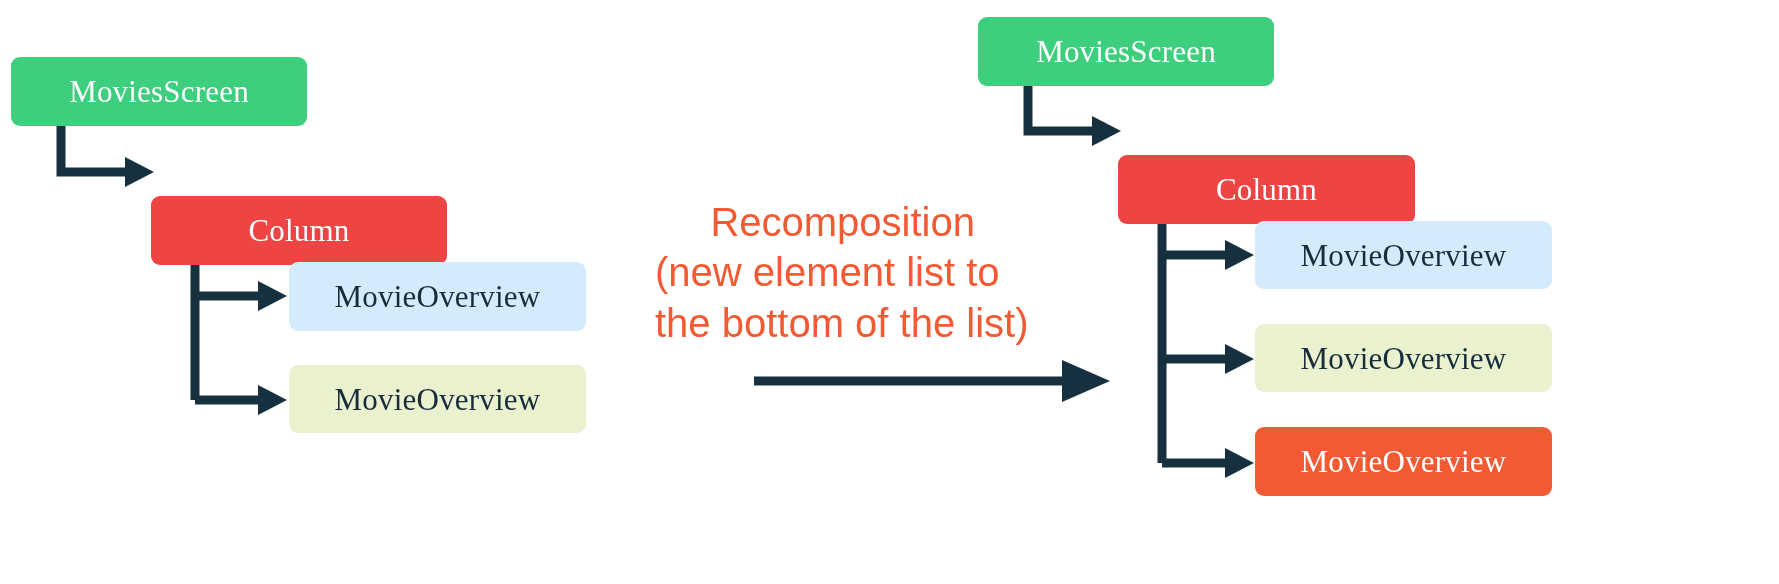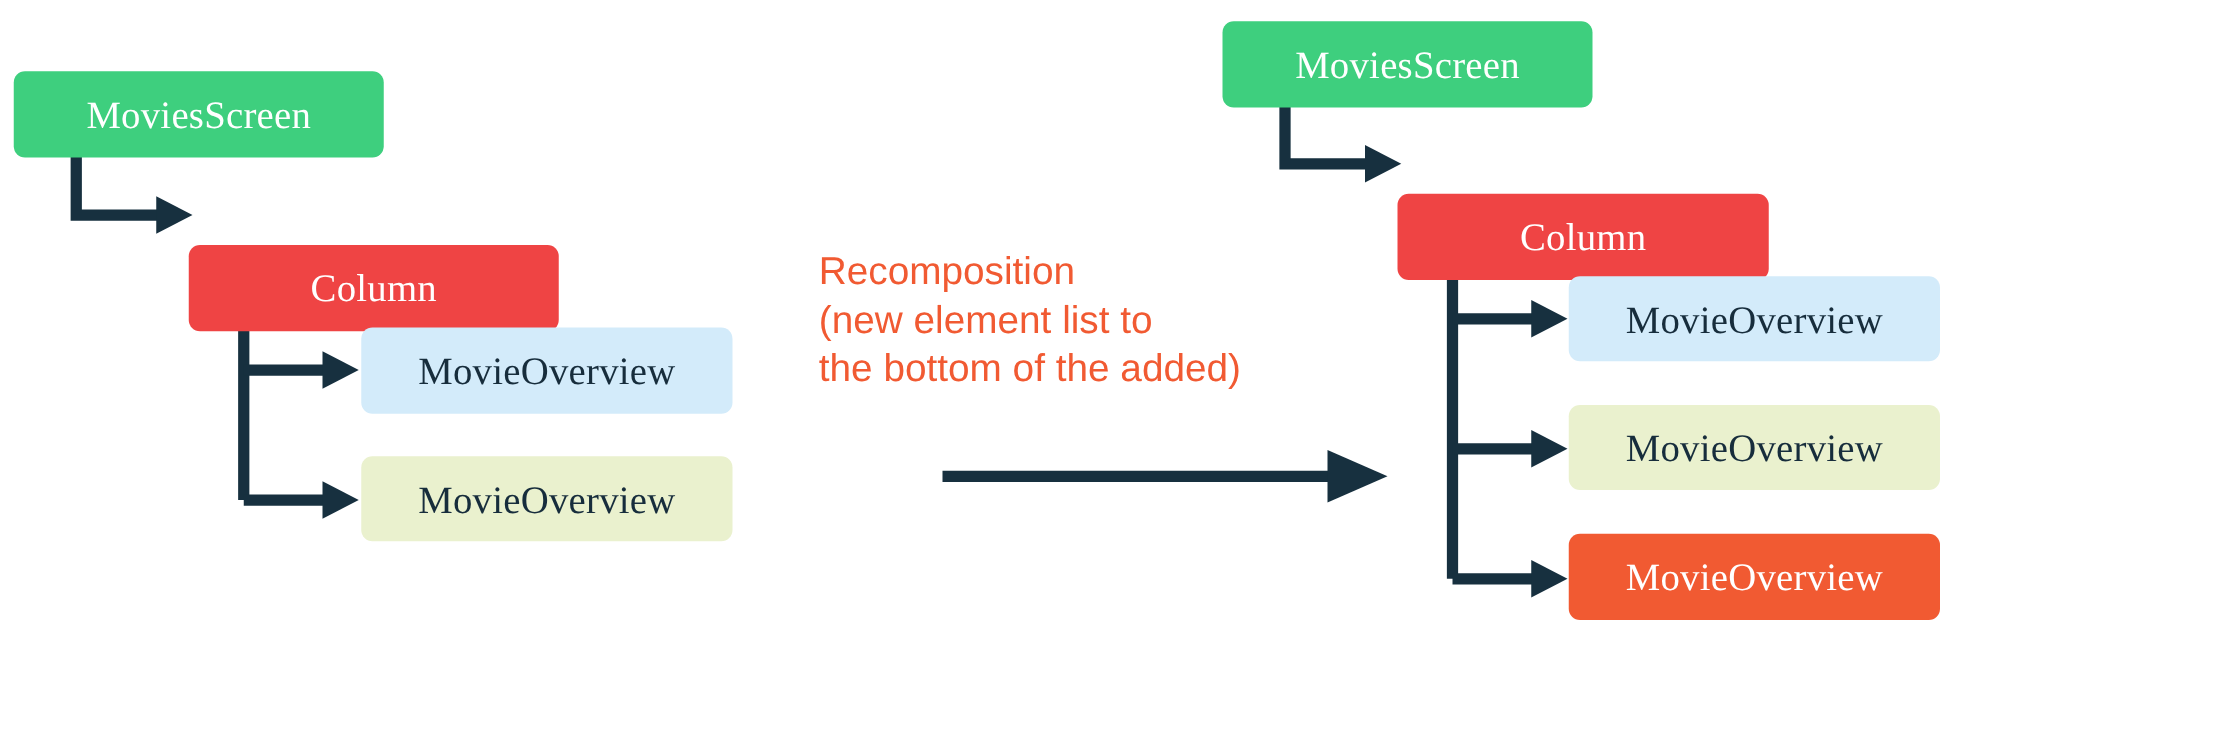--- a/index.html
+++ b/index.html
@@ -38,23 +38,23 @@
 
   .edge {
     position: absolute;
     pointer-events: none;
   }
   .edge svg { display: block; overflow: visible; }
 
   .caption {
     position: absolute;
     color: #F15A32;
-    font-size: 31px;
+    font-size: 40px;
     line-height: 1.26;
-    text-align: left;
+    text-align: right;
     white-space: nowrap;
   }
   .caption .cap-line { display: block; }
 
   .flow-arrow {
     position: absolute;
   }
 </style>
 </head>
 <body>
@@ -86,21 +86,21 @@
 
     <div class="node node-lblue" style="left:289px; top:262px; width:297px; height:69px;">MovieOverview</div>
 
     <div class="node node-lgreen" style="left:289px; top:365px; width:297px; height:68px;">MovieOverview</div>
   </div>
 
   <div>
     <div class="caption" style="left:655px; top:197px; width:320px;">
       <span class="cap-line">Recomposition</span>
       <span class="cap-line">(new element list to</span>
-      <span class="cap-line">the bottom of the added)</span>
+      <span class="cap-line">the bottom of the list)</span>
     </div>
 
     <div class="flow-arrow" style="left:752px; top:358px; width:370px; height:48px;">
       <svg width="370" height="48" viewBox="0 0 370 48">
         <path d="M2,23 L318,23" fill="none" stroke="#17303F" stroke-width="9"></path>
         <path d="M310,2 L358,23 L310,44 Z" fill="#17303F"></path>
       </svg>
     </div>
   </div>
 

